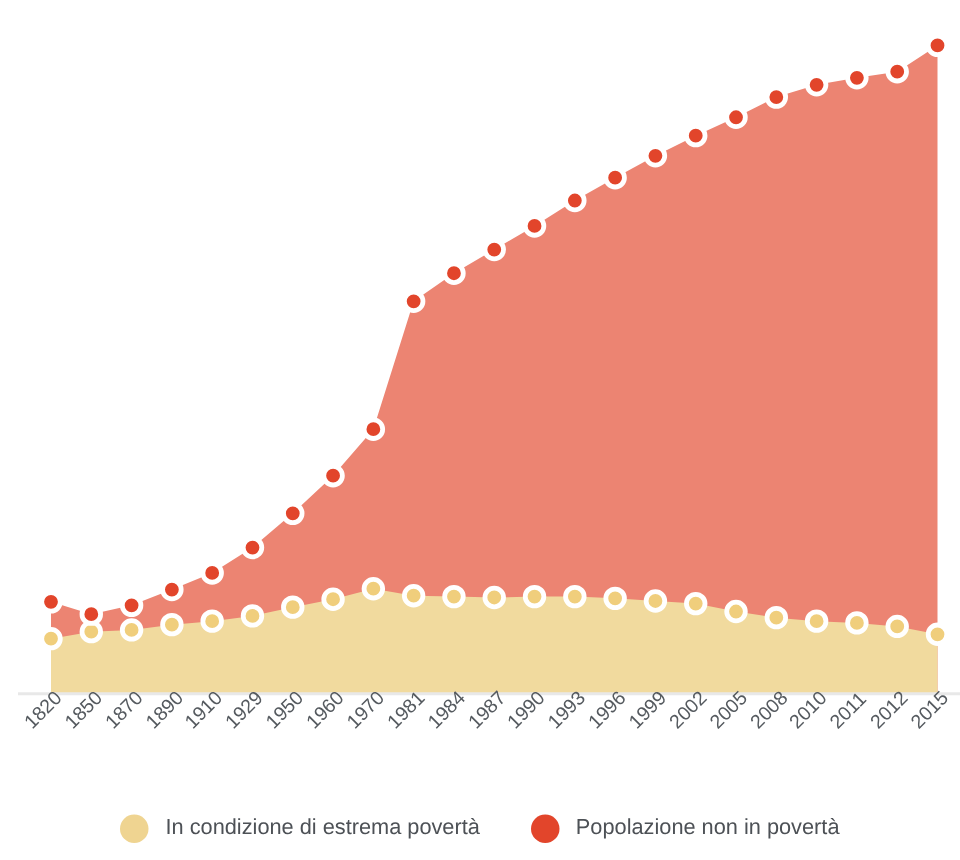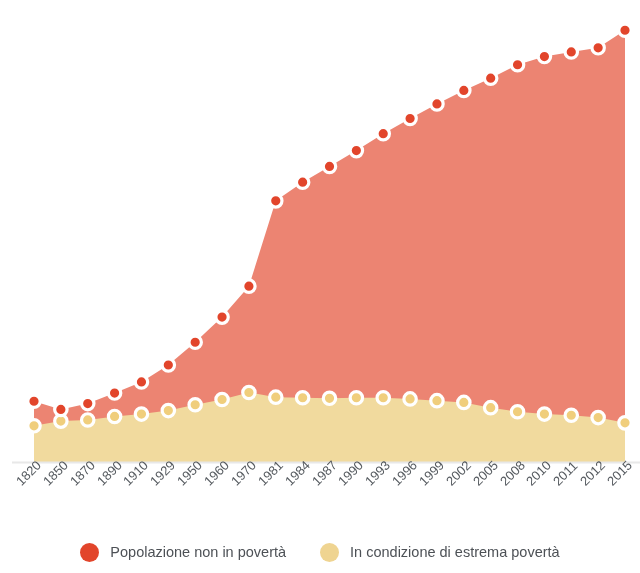--- a/index.html
+++ b/index.html
@@ -153,22 +153,22 @@
       <div class="x-tick-label" style="left: 469.682px; top: 14px;">2005</div>
       <div class="x-tick-label" style="left: 496.545px; top: 14px;">2008</div>
       <div class="x-tick-label" style="left: 523.409px; top: 14px;">2010</div>
       <div class="x-tick-label" style="left: 550.273px; top: 14px;">2011</div>
       <div class="x-tick-label" style="left: 577.136px; top: 14px;">2012</div>
       <div class="x-tick-label" style="left: 604px; top: 14px;">2015</div>
     </div>
 
   <div id="legend">
     <div class="legend-entry">
+      <span class="legend-swatch" style="background: rgb(239, 212, 145);"></span>
+      <span class="legend-text">In condizione di estrema povertà</span>
+    </div>
+    <div class="legend-entry">
       <span class="legend-swatch" style="background: rgb(226, 69, 43);"></span>
       <span class="legend-text">Popolazione non in povertà</span>
-    </div>
-    <div class="legend-entry">
-      <span class="legend-swatch" style="background: rgb(239, 212, 145);"></span>
-      <span class="legend-text">In condizione di estrema povertà</span>
     </div>
   </div>
 
 </div>
 
 </body></html>

